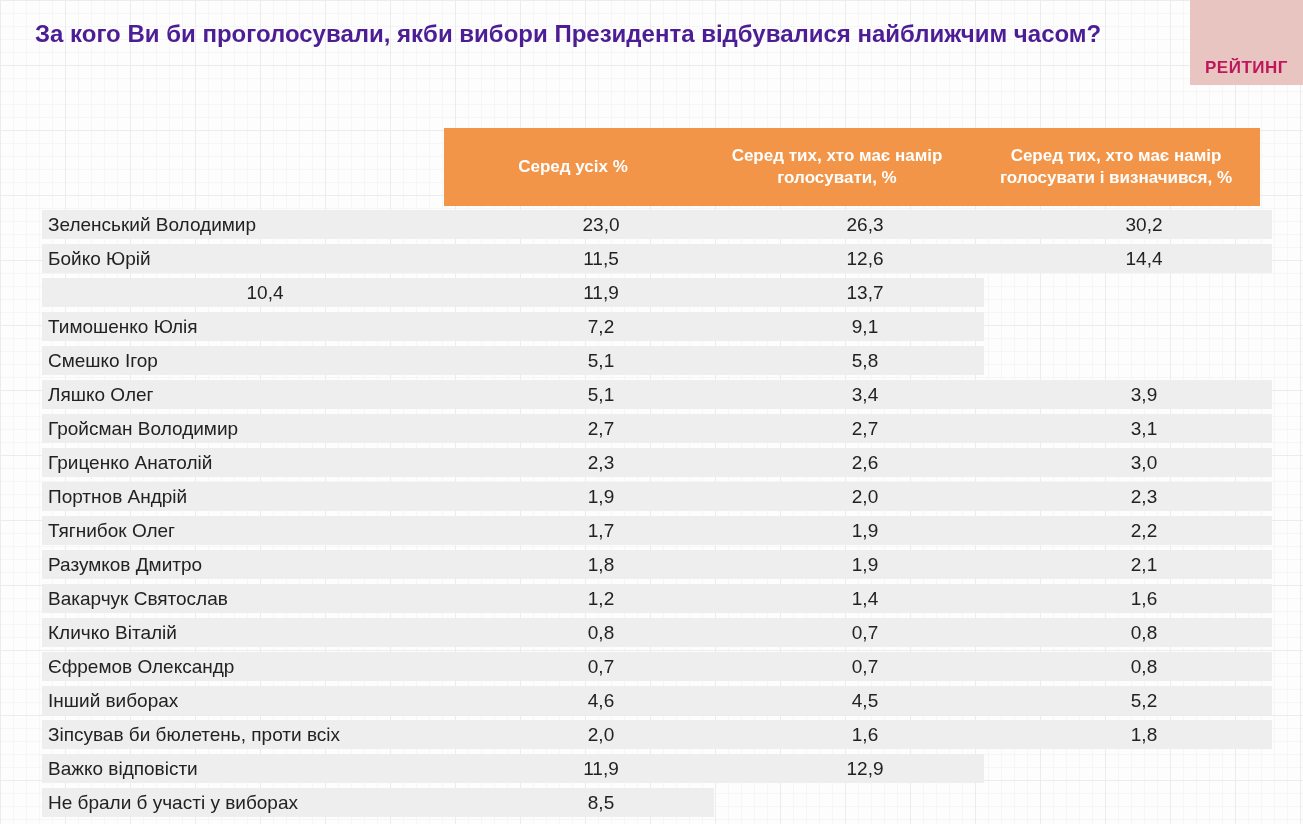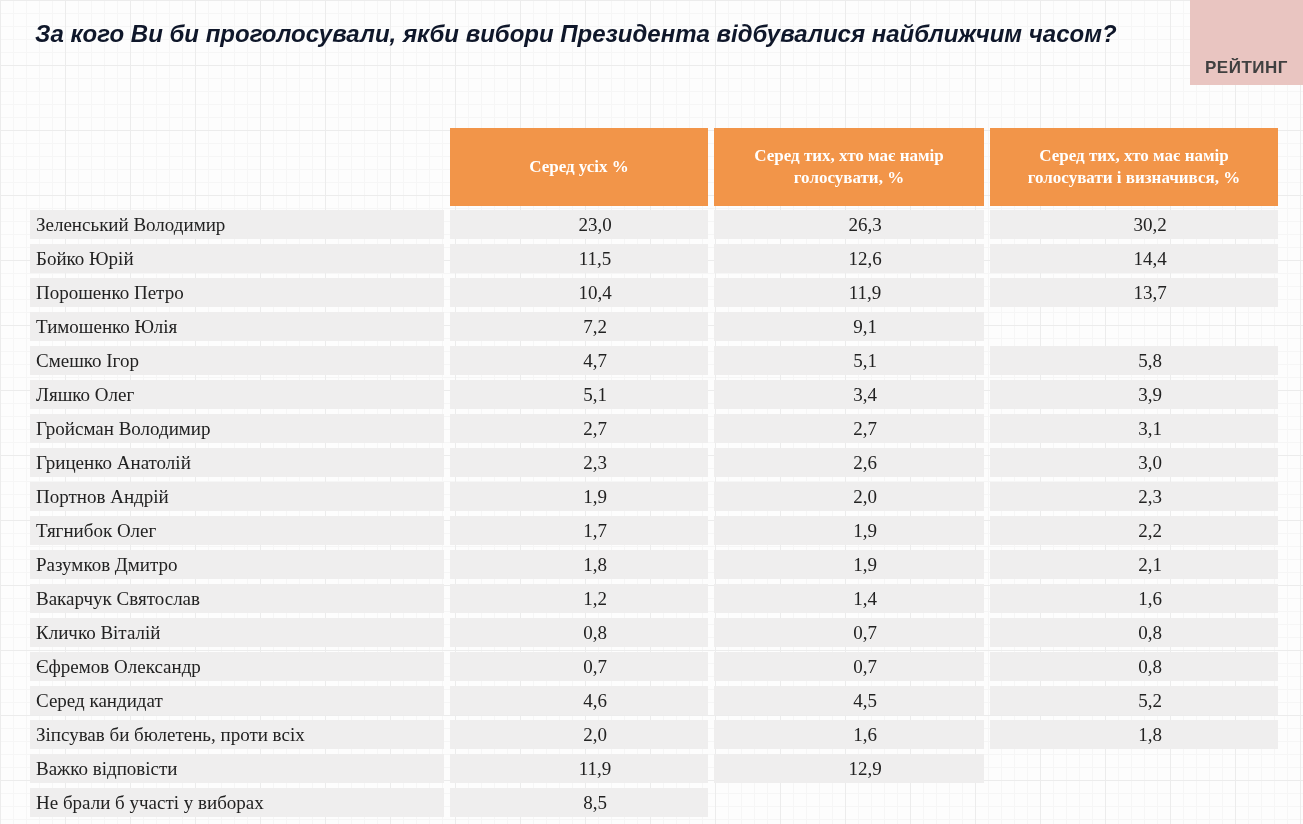--- a/index.html
+++ b/index.html
@@ -15,66 +15,64 @@
     background-size: 65px 65px, 65px 65px, 13px 13px, 13px 13px;
     position: relative;
     color: #1a1a1a;
   }
   .page-title {
     position: absolute;
     left: 35px; top: 20px;
     width: 1120px;
     font-size: 24px;
     font-weight: bold;
-    color: #0f172a;
+    color: #4c1d95;
     letter-spacing: 0px;
-    font-style: italic;
   }
   .logo {
     position: absolute;
     top: 0; right: 0;
     width: 113px; height: 85px;
     background: #e9c5c1;
     display: flex;
     align-items: flex-end;
     justify-content: center;
     padding-bottom: 7px;
   }
   .logo span {
-    color: #404040;
+    color: #be185d;
     font-weight: bold;
     font-size: 17px;
     letter-spacing: 0.5px;
   }
   .poll-table {
     position: absolute;
     left: 30px; top: 128px;
     width: 1248px;
   }
   .grid-row {
     display: grid;
     grid-template-columns: 414px 258px 270px 288px;
-    column-gap: 6px;
-    font-family: Liberation Serif, serif;
+    column-gap: 0;
   }
   .thead { height: 78px; margin-bottom: 4px; }
   .th {
     background: #f29549;
     color: #fff;
     font-weight: bold;
     font-size: 17px;
     line-height: 1.3;
     display: flex;
     align-items: center;
     justify-content: center;
     text-align: center;
     padding: 0 14px;
   }
   .corner { background: transparent; }
-  .tr { height: 29px; margin-bottom: 5px; }
+  .tr { height: 29px; margin-bottom: 5px; margin-left: 12px; }
   .td {
     background: #efeeee;
     font-size: 19px;
     color: #222;
     display: flex;
     align-items: center;
     white-space: nowrap;
     overflow: hidden;
   }
   .td.label { padding-left: 6px; justify-content: flex-start; }
@@ -104,33 +102,31 @@
         <div class="td val">26,3</div>
         <div class="td val">30,2</div>
       </div>
       <div class="grid-row tr">
         <div class="td label">Бойко Юрій</div>
         <div class="td val">11,5</div>
         <div class="td val">12,6</div>
         <div class="td val">14,4</div>
       </div>
       <div class="grid-row tr">
-        <div class="td label">Порошенко Петро</div>
         <div class="td val">10,4</div>
         <div class="td val">11,9</div>
         <div class="td val">13,7</div>
       </div>
       <div class="grid-row tr">
         <div class="td label">Тимошенко Юлія</div>
         <div class="td val">7,2</div>
         <div class="td val">9,1</div>
       </div>
       <div class="grid-row tr">
         <div class="td label">Смешко Ігор</div>
-        <div class="td val">4,7</div>
         <div class="td val">5,1</div>
         <div class="td val">5,8</div>
       </div>
       <div class="grid-row tr">
         <div class="td label">Ляшко Олег</div>
         <div class="td val">5,1</div>
         <div class="td val">3,4</div>
         <div class="td val">3,9</div>
       </div>
       <div class="grid-row tr">
@@ -175,21 +171,21 @@
         <div class="td val">0,7</div>
         <div class="td val">0,8</div>
       </div>
       <div class="grid-row tr">
         <div class="td label">Єфремов Олександр</div>
         <div class="td val">0,7</div>
         <div class="td val">0,7</div>
         <div class="td val">0,8</div>
       </div>
       <div class="grid-row tr">
-        <div class="td label">Серед кандидат</div>
+        <div class="td label">Інший виборах</div>
         <div class="td val">4,6</div>
         <div class="td val">4,5</div>
         <div class="td val">5,2</div>
       </div>
       <div class="grid-row tr">
         <div class="td label">Зіпсував би бюлетень, проти всіх</div>
         <div class="td val">2,0</div>
         <div class="td val">1,6</div>
         <div class="td val">1,8</div>
       </div>

